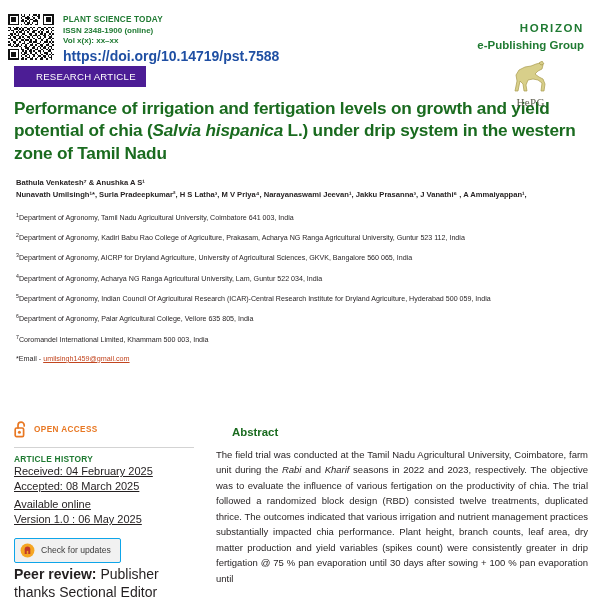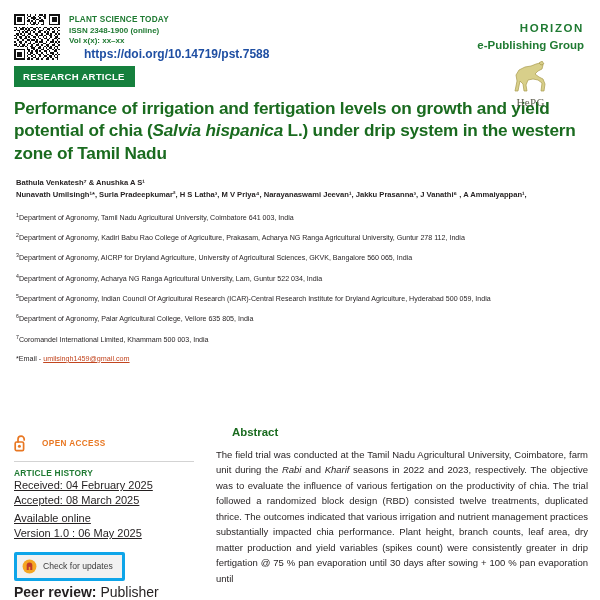--- a/index.html
+++ b/index.html
@@ -14,21 +14,21 @@
     font-family: "Liberation Sans", sans-serif;
     color: #231f20;
     position: relative;
   }
 
   
   .masthead {
     display: flex;
     align-items: flex-start;
     justify-content: space-between;
-    padding: 14px 10px 0 14px;
+    padding: 14px 10px 0 8px;
     height: 62px;
     box-sizing: border-box;
   }
   .mast-left {
     display: flex;
     align-items: flex-start;
     gap: 9px;
   }
   .qr {
     width: 46px;
@@ -45,24 +45,23 @@
     font-weight: bold;
     color: #1f7a32;
     letter-spacing: 0.2px;
   }
   .journal-issn, .journal-vol {
     font-size: 8px;
     font-weight: bold;
     color: #1f7a32;
   }
   .journal-doi {
-    font-size: 12px;
+    font-size: 14px;
     font-weight: bold;
     color: #1f4fa3;
-    margin-left: 15px;
   }
 
   .mast-right {
     display: flex;
     align-items: center;
     gap: 6px;
     padding-right: 6px;
     padding-top: 6px;
     flex-direction: column;
   }
@@ -97,26 +96,26 @@
     color: #5a5a4a;
     letter-spacing: 0.3px;
   }
 
   
   .tag-row {
     padding: 4px 0 0 14px;
   }
   .ra-tag {
     display: inline-block;
-    background: #15803d;
+    background: #4c1d95;
     color: #ffffff;
     font-size: 9.6px;
-    font-weight: bold;
+    font-weight: normal;
     letter-spacing: 0.25px;
-    padding: 5px 10px 5px 9px;
+    padding: 5px 10px 5px 22px;
   }
 
   
   .title {
     margin: 10px 14px 0 14px;
     font-size: 17.2px;
     font-weight: bold;
     line-height: 1.30;
     color: #1a6b1f;
     letter-spacing: -0.2px;
@@ -172,22 +171,22 @@
     position: absolute;
     left: 216px;
     top: 8px;
     width: 372px;
   }
 
   
   .oa-row {
     display: flex;
     align-items: center;
-    gap: 14px;
-    margin-top: 16px;
+    gap: 6px;
+    margin-top: 2px;
   }
   .oa-icon { width: 14px; height: 18px; flex: none; display:block;}
   .oa-text {
     font-size: 8.2px;
     font-weight: bold;
     color: #e87722;
     letter-spacing: 0.4px;
   }
 
   .rule {
@@ -211,21 +210,21 @@
   }
   .hist-gap { height: 4px; }
 
   
   .crossmark {
     margin-top: 11px;
     display: inline-flex;
     align-items: center;
     gap: 6px;
     background: #f1f1f1;
-    border: 3px solid #0ea5e9;
+    border: 1px solid #0ea5e9;
     border-radius: 2px;
     padding: 4px 9px 4px 5px;
   }
   .cm-icon { width: 15px; height: 15px; flex: none; display:block;}
   .cm-text {
     font-size: 8.6px;
     color: #3c3c3c;
   }
 
   .addl-head {
@@ -537,21 +536,21 @@
 
 <h1 class="title"><span>Performance of irrigation and fertigation levels on growth and yield potential of chia (</span><i>Salvia hispanica</i><span> L.) under drip system in the western zone of Tamil Nadu</span></h1>
 
 <div class="authors">
   <div>Bathula Venkatesh⁷ &amp;  Anushka A S¹</div>
   <div>Nunavath Umilsingh¹*, Surla Pradeepkumar², H S Latha³, M V Priya⁴, Narayanaswami Jeevan¹, Jakku Prasanna³, J Vanathi⁶ , A Ammaiyappan¹,</div>
 </div>
 
 <div class="affils">
   <div class="affil"><sup>1</sup><span>Department of Agronomy, Tamil Nadu Agricultural University, Coimbatore 641 003, India</span></div>
-  <div class="affil"><sup>2</sup><span>Department of Agronomy,  Kadiri Babu Rao College of Agriculture, Prakasam, Acharya NG Ranga Agricultural University, Guntur 278 112, India</span></div>
+  <div class="affil"><sup>2</sup><span>Department of Agronomy,  Kadiri Babu Rao College of Agriculture, Prakasam, Acharya NG Ranga Agricultural University, Guntur 523 112, India</span></div>
   <div class="affil"><sup>3</sup><span>Department of Agronomy,  AICRP for Dryland  Agriculture, University of Agricultural Sciences, GKVK, Bangalore 560 065, India</span></div>
   <div class="affil"><sup>4</sup><span>Department of Agronomy,  Acharya NG Ranga Agricultural University, Lam, Guntur 522 034, India</span></div>
   <div class="affil"><sup>5</sup><span>Department of Agronomy, Indian Council Of Agricultural Research (ICAR)-Central Research Institute for Dryland Agriculture, Hyderabad 500 059, India</span></div>
   <div class="affil"><sup>6</sup><span>Department of Agronomy, Palar Agricultural College, Vellore 635 805, India</span></div>
   <div class="affil"><sup>7</sup><span>Coromandel International Limited, Khammam 500 003, India</span></div>
 </div>
 
 <div class="email-line"><span>*Email - </span><a href="#">umilsingh1459@gmail.com</a></div>
 
 <div class="cols">

